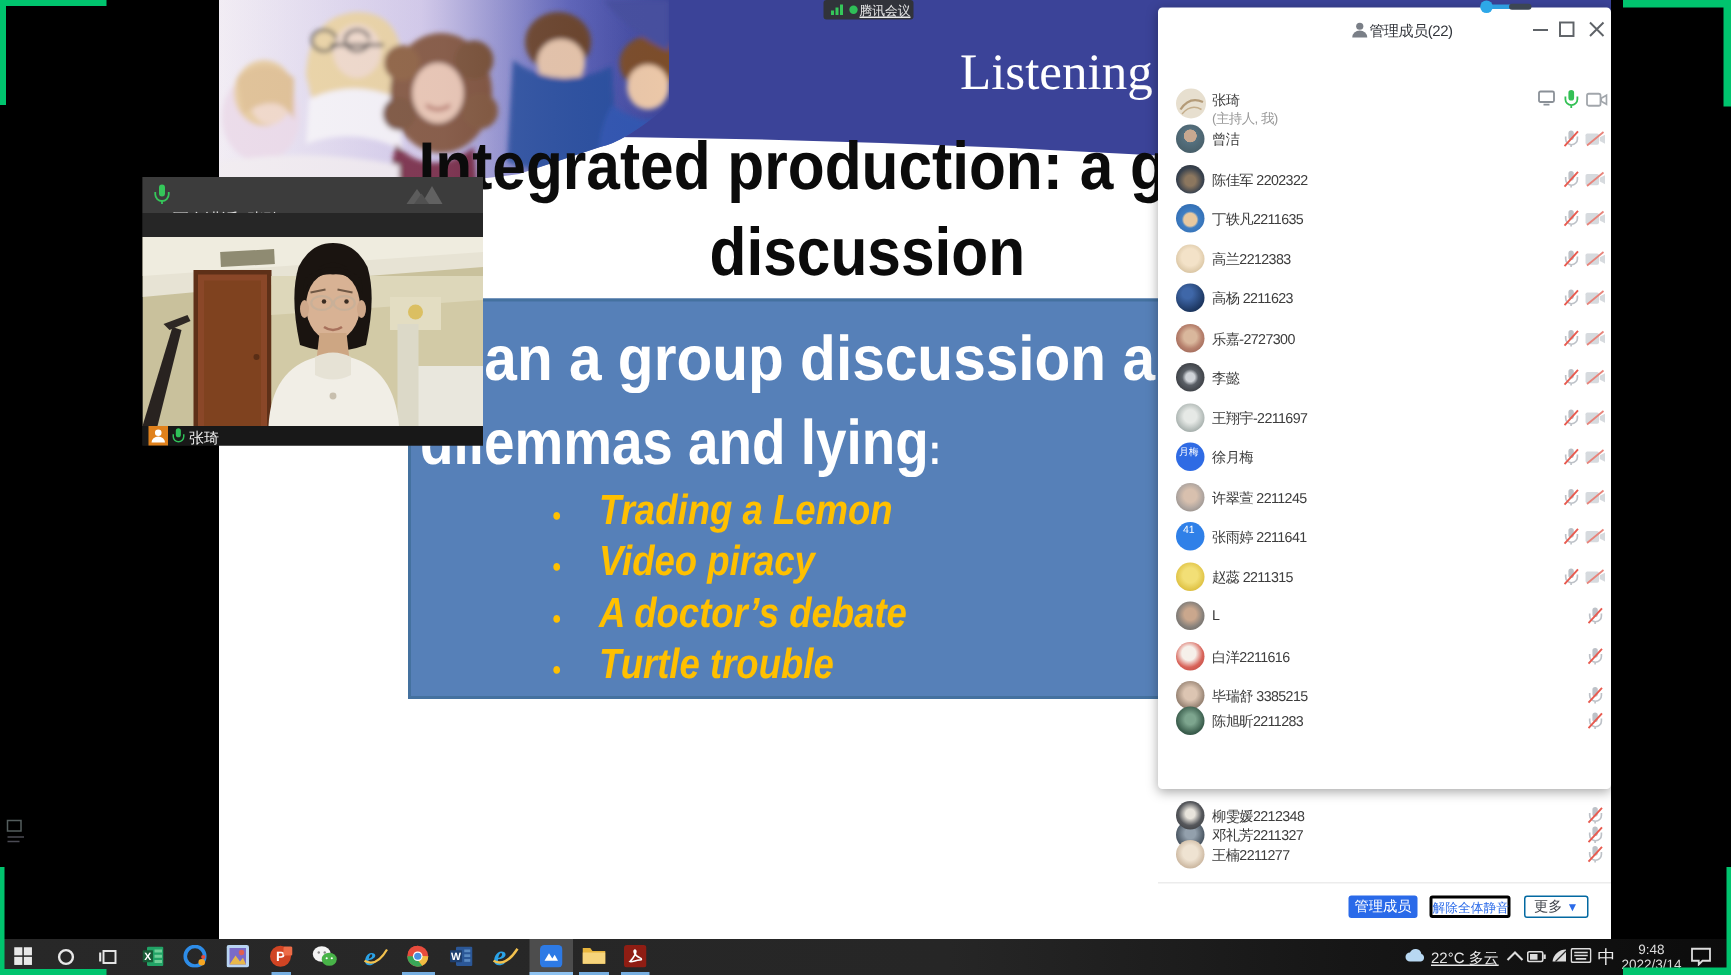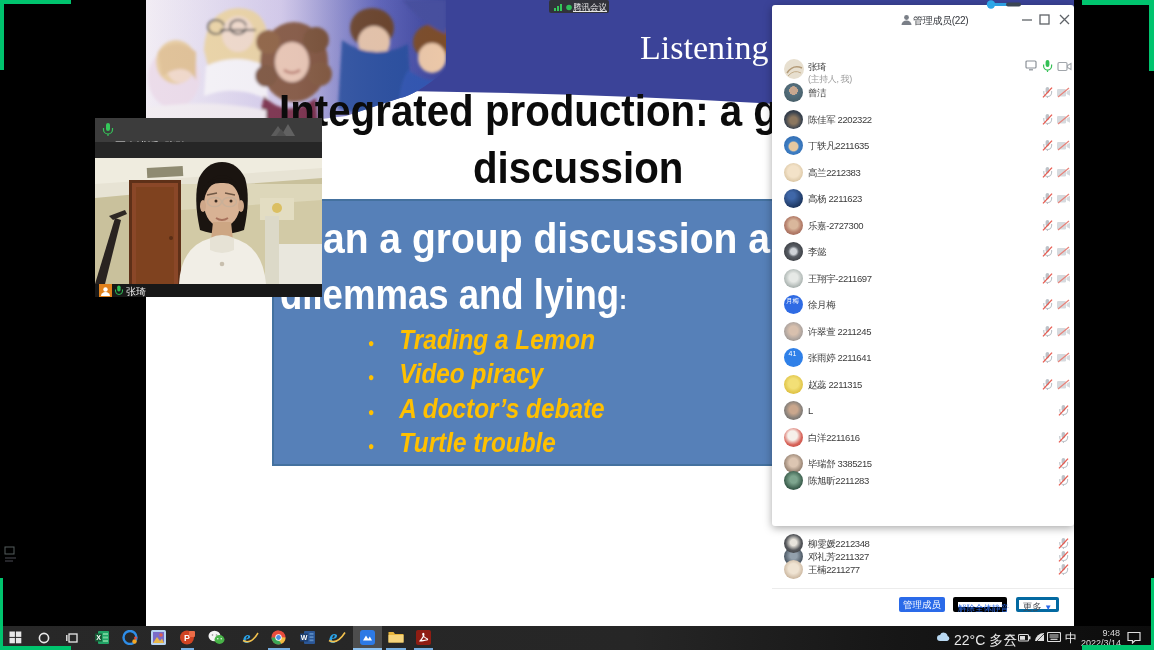--- a/index.html
+++ b/index.html
@@ -534,22 +534,22 @@
             <path d="M2.8,5 v1.6 a3.9,3.9 0 0 0 7.8,0 V5" stroke="#a7adb5" stroke-width="1.1" fill="none"></path>
             <line x1="6.4" y1="10.6" x2="6.4" y2="12" stroke="#a7adb5" stroke-width="1.1"></line>
           </g>
           <line x1="2" y1="11.4" x2="11" y2="1.6" stroke="#e85a4f" stroke-width="1.3"></line>
         </svg>
       </div>
   </div>
 
   <div class="abs" style="left:0px;top:583px;width:302px;height:0;border-top:1px solid #ececec;"></div>
   <div class="abs" style="left:127px;top:592px;width:46px;height:15px;background:#2a6ae9;border-radius:2px;color:#fff;font-size:9.5px;text-align:center;line-height:15px;">管理成员</div>
-  <div class="abs" style="left:181px;top:592px;width:54px;height:15px;background:#fff;border:5px solid #000000;border-radius:2px;color:#2a6ae9;font-size:8.5px;text-align:center;line-height:13px;box-sizing:border-box;white-space:nowrap;">解除全体静音</div>
-  <div class="abs" style="left:244px;top:592px;width:43px;height:15px;background:#fff;border:3px solid #0369a1;border-radius:2px;color:#42464d;font-size:9.5px;text-align:center;line-height:13px;box-sizing:border-box;">更多 <span style="color:#2a6ae9;font-size:8px;">▼</span></div>
+  <div class="abs" style="left:181px;top:592px;width:54px;height:15px;background:#fff;border:2px solid #000000;border-radius:2px;color:#2a6ae9;font-size:8.5px;text-align:center;line-height:13px;box-sizing:border-box;white-space:nowrap;">解除全体静音</div>
+  <div class="abs" style="left:244px;top:592px;width:43px;height:15px;background:#fff;border:1px solid #0369a1;border-radius:2px;color:#42464d;font-size:9.5px;text-align:center;line-height:13px;box-sizing:border-box;">更多 <span style="color:#2a6ae9;font-size:8px;">▼</span></div>
 </div>
 
 <svg width="60" height="12" style="position:absolute;left:980px;top:0px;">
   <line x1="11" y1="4.5" x2="28" y2="4.5" stroke="#2e9fe0" stroke-width="3"></line>
   <line x1="28" y1="4.5" x2="39" y2="4.5" stroke="#3c4654" stroke-width="4" stroke-linecap="round"></line>
   <circle cx="11" cy="4.5" r="4.2" fill="#2da7e8"></circle>
 </svg>
 
 <div class="abs" id="bar"></div>
   <svg class="abs" style="left:9px;top:631px;" width="13" height="13">
@@ -639,41 +639,41 @@
     <path d="M4,11 C6,9 9,4.5 7.5,3.5 C6,2.8 6.5,7 10.5,8.5 C12,9 12,10 10.5,10 C8,10 5.5,11.5 4,11 Z" fill="none" stroke="#fff" stroke-width="1.1"></path>
   </svg>
   <div class="abs" style="left:181px;top:648px;width:13px;height:2px;background:#76aee0;"></div>
   <div class="abs" style="left:268px;top:648px;width:22px;height:2px;background:#76aee0;"></div>
   <div class="abs" style="left:353px;top:648px;width:29px;height:2px;background:#8ec2f0;"></div>
   <div class="abs" style="left:386px;top:648px;width:20px;height:2px;background:#76aee0;"></div>
   <div class="abs" style="left:414px;top:648px;width:19px;height:2px;background:#76aee0;"></div>
   <svg class="abs" style="left:936px;top:632px;" width="15" height="11">
     <path d="M4,9 a3,3 0 0 1 0-6 a4,4 0 0 1 7.6,1 a2.6,2.6 0 0 1 -0.3,5 Z" fill="#b8d8f2"></path>
   </svg>
-  <div class="abs" style="left:954px;top:632px;font-size:14px;color:#e8e8e8;white-space:nowrap;">22°C 多云</div>
+  <div class="abs" style="left:954px;top:632px;font-size:10px;color:#e8e8e8;white-space:nowrap;text-decoration:underline;">22°C 多云</div>
   <svg class="abs" style="left:1004px;top:633px;" width="12" height="9">
     <path d="M1,7 L6,2 L11,7" fill="none" stroke="#ddd" stroke-width="1.4"></path>
   </svg>
   <svg class="abs" style="left:1018px;top:633px;" width="13" height="9">
     <rect x="0.5" y="1.5" width="10" height="6.5" rx="1" fill="none" stroke="#ddd" stroke-width="1.1"></rect>
     <rect x="11" y="3.3" width="1.5" height="3" fill="#ddd"></rect>
     <rect x="2" y="3" width="5" height="3.8" fill="#ddd"></rect>
   </svg>
   <svg class="abs" style="left:1034px;top:632px;" width="11" height="10">
     <path d="M1,9 a9,9 0 0 1 9,-8 v8 Z" fill="#ddd"></path>
     <line x1="3" y1="9" x2="10" y2="2" stroke="#2a2a2a" stroke-width="0.8"></line>
   </svg>
   <svg class="abs" style="left:1047px;top:632px;" width="14" height="10">
     <rect x="0.5" y="0.5" width="13" height="9" rx="1" fill="none" stroke="#ddd" stroke-width="1.1"></rect>
     <line x1="2.5" y1="3" x2="11.5" y2="3" stroke="#ddd" stroke-width="1"></line>
     <line x1="2.5" y1="5" x2="11.5" y2="5" stroke="#ddd" stroke-width="1"></line>
     <line x1="3.5" y1="7.3" x2="10.5" y2="7.3" stroke="#ddd" stroke-width="1.2"></line>
   </svg>
   <div class="abs" style="left:1065px;top:630px;font-size:12px;color:#eee;">中</div>
-  <div class="abs" style="left:1082px;top:628px;width:38px;text-align:right;font-size:9px;color:#ddd;">9:48</div>
+  <div class="abs" style="left:1082px;top:628px;width:38px;text-align:center;font-size:9px;color:#ddd;">9:48</div>
   <div class="abs" style="left:1079px;top:638px;width:44px;text-align:center;font-size:9px;color:#ddd;">2022/3/14</div>
   <svg class="abs" style="left:1127px;top:631px;" width="15" height="13">
     <path d="M1,1.5 h12 v8 h-5 l-2.5,2.5 v-2.5 h-4.5 Z" fill="none" stroke="#ddd" stroke-width="1.2"></path>
   </svg>
 
 <div class="gr" style="left:0;top:0;width:71px;height:4px;"></div>
 <div class="gr" style="left:0;top:0;width:4px;height:70px;"></div>
 <div class="gr" style="left:1082px;top:0;width:72px;height:5px;"></div>
 <div class="gr" style="left:1149px;top:0;width:5px;height:71px;"></div>
 <div class="gr" style="left:1151px;top:578px;width:3px;height:72px;"></div>

